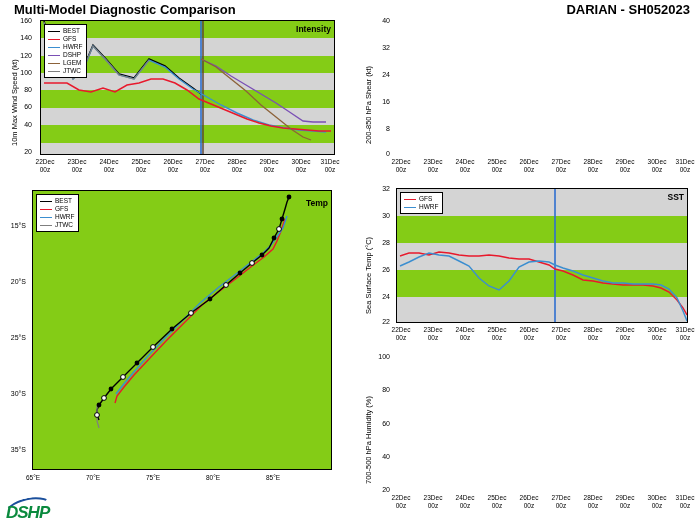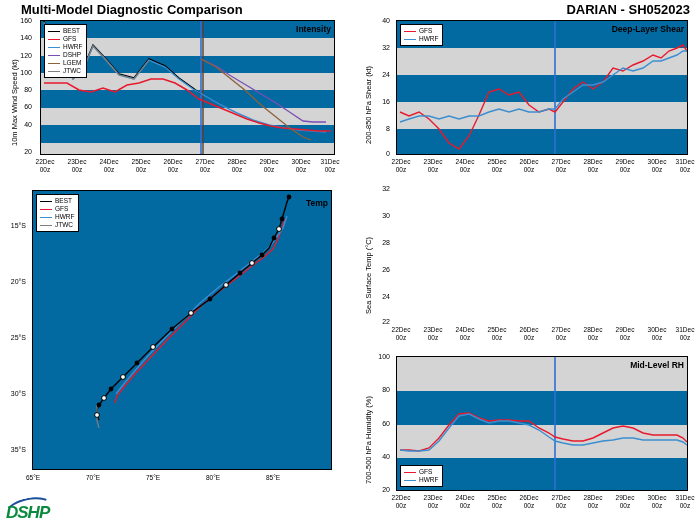--- a/index.html
+++ b/index.html
@@ -1,20 +1,20 @@
 <!DOCTYPE html>
 <html><head>
 <meta charset="utf-8">
 <style>
   html,body{margin:0;padding:0;}
   body{width:700px;height:525px;background:#ffffff;font-family:"Liberation Sans",sans-serif;position:relative;overflow:hidden;}
-  .title-left{position:absolute;left:14px;top:2px;font-size:13px;font-weight:bold;color:#000;margin-left:7px;}
+  .title-left{position:absolute;left:14px;top:2px;font-size:13px;font-weight:bold;color:#000;}
   .title-right{position:absolute;right:10px;top:2px;font-size:13px;font-weight:bold;color:#000;}
   .panel{position:absolute;box-sizing:border-box;}
-  .plotbox{position:absolute;border:1px solid #000;background:#0369a1;box-sizing:border-box;overflow:hidden;}
+  .plotbox{position:absolute;border:1px solid #000;background:#84cc16;box-sizing:border-box;overflow:hidden;}
   .band{position:absolute;left:0;right:0;background:#d4d4d4;}
   .corner-label{position:absolute;font-size:8.5px;font-weight:bold;color:#000;}
   .axis-label{position:absolute;font-size:7.5px;color:#000;transform-origin:0 0;white-space:nowrap;}
   .ytick{position:absolute;font-size:7px;color:#000;text-align:right;width:26px;}
   .xtick{position:absolute;font-size:6.5px;color:#000;text-align:center;width:34px;line-height:8px;}
   .legend{position:absolute;background:#fff;border:1px solid #000;padding:2px 3px;font-size:6.5px;line-height:8px;}
   .legend div{white-space:nowrap;display:flex;align-items:center;}
   .legend i{display:inline-block;width:12px;height:0;border-top:1.6px solid #000;margin-right:3px;}
   svg{position:absolute;left:0;top:0;}
   .logo{position:absolute;left:6px;bottom:2px;font-size:17px;font-weight:bold;font-style:italic;color:#1b4f9c;letter-spacing:-1px;}
@@ -157,100 +157,81 @@
   <div class="ytick" style="left:0px;top:204px;">30°S</div>
   <div class="ytick" style="left:0px;top:260px;">35°S</div>
   <div class="xtick" style="left:16px;top:288px;">65°E</div>
   <div class="xtick" style="left:76px;top:288px;">70°E</div>
   <div class="xtick" style="left:136px;top:288px;">75°E</div>
   <div class="xtick" style="left:196px;top:288px;">80°E</div>
   <div class="xtick" style="left:256px;top:288px;">85°E</div>
 </div>
 
 <div class="panel" style="left:352px;top:16px;width:348px;height:168px;">
-  <div class="plotbox" style="left:44px;top:4px;width:292px;height:135px;">
-    <div class="band" style="top:81px;height:27px;"></div>
-    <div class="band" style="top:27px;height:27px;"></div>
-    <svg width="292" height="135" viewBox="0 0 292 135">
-      <line x1="158" y1="0" x2="158" y2="135" stroke="#2f6fd0" stroke-width="1.6"></line>
-      <polyline fill="none" stroke="#e8192c" stroke-width="1.4" points="3,91 12,95 22,91 32,98 42,108 52,122 62,128 72,115 82,94 92,71 102,68 112,74 122,71 132,84 142,91 152,88 158,91 166,81 176,68 186,61 196,68 206,61 216,47 226,50 236,44 246,40 256,34 264,37 272,30 280,27 286,24 290,30"></polyline>
-      <polyline fill="none" stroke="#3b8ed0" stroke-width="1.4" points="3,101 12,98 22,95 32,95 42,98 52,95 62,98 72,95 82,95 92,91 102,88 112,91 122,88 132,91 142,91 152,88 158,88 166,78 176,71 186,64 196,64 206,61 216,54 226,47 236,50 246,47 256,40 264,40 272,37 280,34 286,30 290,30"></polyline>
-    </svg>
-    <div class="legend" style="left:3px;top:3px;">
-      <div>
-          <i style="border-color:#e8192c"></i>
-          <span>GFS</span>
-        </div>
-      <div>
-          <i style="border-color:#3b8ed0"></i>
-          <span>HWRF</span>
-        </div>
-    </div>
-    <div class="corner-label" style="right:3px;top:3px;">Deep-Layer Shear</div>
-  </div>
   <div class="axis-label" style="left:12px;top:128px;transform:rotate(-90deg);">200-850 hPa Shear (kt)</div>
   <div class="ytick" style="left:12px;top:1px;">40</div>
   <div class="ytick" style="left:12px;top:28px;">32</div>
   <div class="ytick" style="left:12px;top:55px;">24</div>
   <div class="ytick" style="left:12px;top:82px;">16</div>
   <div class="ytick" style="left:12px;top:109px;">8</div>
   <div class="ytick" style="left:12px;top:134px;">0</div>
   <div class="xtick" style="left:32px;top:142px;">22Dec<br>00z</div>
   <div class="xtick" style="left:64px;top:142px;">23Dec<br>00z</div>
   <div class="xtick" style="left:96px;top:142px;">24Dec<br>00z</div>
   <div class="xtick" style="left:128px;top:142px;">25Dec<br>00z</div>
   <div class="xtick" style="left:160px;top:142px;">26Dec<br>00z</div>
   <div class="xtick" style="left:192px;top:142px;">27Dec<br>00z</div>
   <div class="xtick" style="left:224px;top:142px;">28Dec<br>00z</div>
   <div class="xtick" style="left:256px;top:142px;">29Dec<br>00z</div>
   <div class="xtick" style="left:288px;top:142px;">30Dec<br>00z</div>
   <div class="xtick" style="left:316px;top:142px;">31Dec<br>00z</div>
 </div>
 
 <div class="panel" style="left:352px;top:184px;width:348px;height:168px;">
+  <div class="plotbox" style="left:44px;top:4px;width:292px;height:135px;">
+    <div class="band" style="top:0px;height:27px;"></div>
+    <div class="band" style="top:54px;height:27px;"></div>
+    <div class="band" style="top:108px;height:27px;"></div>
+    <svg width="292" height="135" viewBox="0 0 292 135">
+      <line x1="158" y1="0" x2="158" y2="135" stroke="#2f6fd0" stroke-width="1.6"></line>
+      <polyline fill="none" stroke="#e8192c" stroke-width="1.4" points="3,67 12,64 22,64 32,66 42,63 52,64 62,66 72,67 82,67 92,66 102,67 112,69 122,70 132,70 142,73 152,76 158,80 166,82 176,86 186,91 196,92 206,94 216,95 226,96 236,96 246,96 256,97 264,99 272,103 280,111 286,119 290,126"></polyline>
+      <polyline fill="none" stroke="#3b8ed0" stroke-width="1.4" points="3,77 12,73 22,68 32,64 42,66 52,67 62,72 72,77 82,89 92,97 102,101 112,92 122,78 132,73 142,72 152,73 158,76 166,79 176,82 186,86 196,89 206,92 216,94 226,94 236,95 246,95 256,95 264,96 272,100 280,109 286,122 290,132"></polyline>
+    </svg>
+    <div class="legend" style="left:3px;top:3px;">
+      <div>
+          <i style="border-color:#e8192c"></i>
+          <span>GFS</span>
+        </div>
+      <div>
+          <i style="border-color:#3b8ed0"></i>
+          <span>HWRF</span>
+        </div>
+    </div>
+    <div class="corner-label" style="right:3px;top:3px;">SST</div>
+  </div>
   <div class="axis-label" style="left:12px;top:130px;transform:rotate(-90deg);">Sea Surface Temp (°C)</div>
   <div class="ytick" style="left:12px;top:1px;">32</div>
   <div class="ytick" style="left:12px;top:28px;">30</div>
   <div class="ytick" style="left:12px;top:55px;">28</div>
   <div class="ytick" style="left:12px;top:82px;">26</div>
   <div class="ytick" style="left:12px;top:109px;">24</div>
   <div class="ytick" style="left:12px;top:134px;">22</div>
   <div class="xtick" style="left:32px;top:142px;">22Dec<br>00z</div>
   <div class="xtick" style="left:64px;top:142px;">23Dec<br>00z</div>
   <div class="xtick" style="left:96px;top:142px;">24Dec<br>00z</div>
   <div class="xtick" style="left:128px;top:142px;">25Dec<br>00z</div>
   <div class="xtick" style="left:160px;top:142px;">26Dec<br>00z</div>
   <div class="xtick" style="left:192px;top:142px;">27Dec<br>00z</div>
   <div class="xtick" style="left:224px;top:142px;">28Dec<br>00z</div>
   <div class="xtick" style="left:256px;top:142px;">29Dec<br>00z</div>
   <div class="xtick" style="left:288px;top:142px;">30Dec<br>00z</div>
   <div class="xtick" style="left:316px;top:142px;">31Dec<br>00z</div>
 </div>
 
 <div class="panel" style="left:352px;top:352px;width:348px;height:168px;">
-  <div class="plotbox" style="left:44px;top:4px;width:292px;height:135px;">
-    <div class="band" style="top:0px;height:33.75px;"></div>
-    <div class="band" style="top:67.5px;height:33.75px;"></div>
-    <svg width="292" height="135" viewBox="0 0 292 135">
-      <line x1="158" y1="0" x2="158" y2="135" stroke="#2f6fd0" stroke-width="1.6"></line>
-      <polyline fill="none" stroke="#e8192c" stroke-width="1.4" points="3,93 12,93 22,94 32,91 42,81 52,68 62,57 72,56 82,61 92,64 102,63 112,63 122,64 132,64 142,71 152,76 158,80 166,82 176,84 186,84 196,81 206,76 216,71 226,69 236,71 246,76 256,78 264,78 272,78 280,78 286,81 290,85"></polyline>
-      <polyline fill="none" stroke="#3b8ed0" stroke-width="1.4" points="3,93 12,94 22,94 32,93 42,84 52,71 62,59 72,57 82,62 92,66 102,64 112,64 122,66 132,68 142,73 152,80 158,84 166,86 176,88 186,88 196,86 206,84 216,83 226,81 236,81 246,83 256,83 264,83 272,83 280,83 286,85 290,88"></polyline>
-    </svg>
-    <div class="legend" style="left:3px;bottom:3px;">
-      <div>
-          <i style="border-color:#e8192c"></i>
-          <span>GFS</span>
-        </div>
-      <div>
-          <i style="border-color:#3b8ed0"></i>
-          <span>HWRF</span>
-        </div>
-    </div>
-    <div class="corner-label" style="right:3px;top:3px;">Mid-Level RH</div>
-  </div>
   <div class="axis-label" style="left:12px;top:132px;transform:rotate(-90deg);">700-500 hPa Humidity (%)</div>
   <div class="ytick" style="left:12px;top:1px;">100</div>
   <div class="ytick" style="left:12px;top:34px;">80</div>
   <div class="ytick" style="left:12px;top:68px;">60</div>
   <div class="ytick" style="left:12px;top:101px;">40</div>
   <div class="ytick" style="left:12px;top:134px;">20</div>
   <div class="xtick" style="left:32px;top:142px;">22Dec<br>00z</div>
   <div class="xtick" style="left:64px;top:142px;">23Dec<br>00z</div>
   <div class="xtick" style="left:96px;top:142px;">24Dec<br>00z</div>
   <div class="xtick" style="left:128px;top:142px;">25Dec<br>00z</div>

